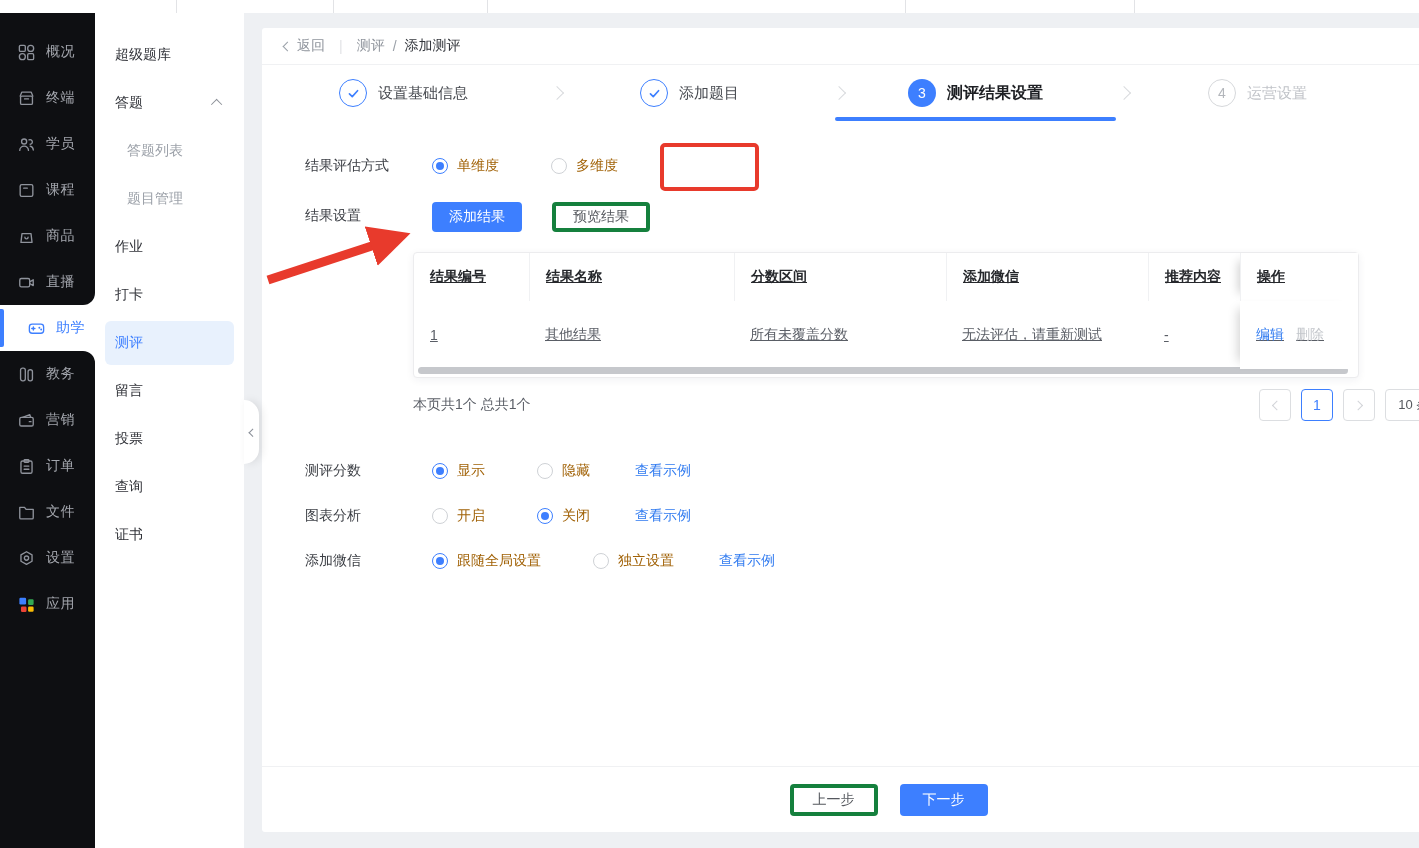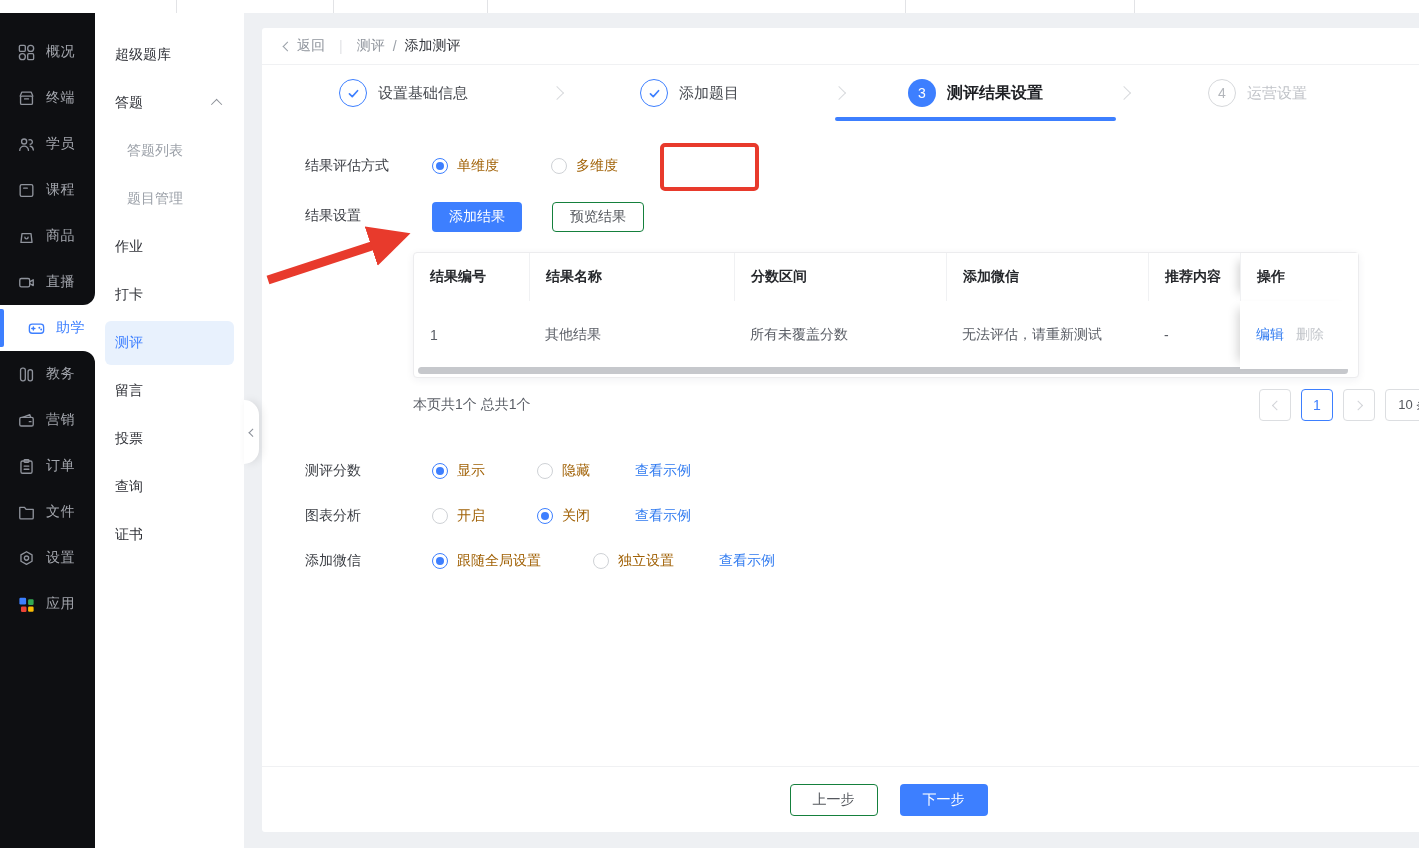--- a/index.html
+++ b/index.html
@@ -94,31 +94,31 @@
   .example-link { color:#2f7af0; cursor:pointer; }
 
   .red-box { position:absolute; left:398px; top:115px; width:99px; height:48px;
     border:4px solid #e83a2c; border-radius:5px; pointer-events:none; z-index:3; }
   .arrow-svg { position:absolute; left:0; top:190px; width:160px; height:84px;
     pointer-events:none; z-index:3; }
 
   .btn { height:30px; border-radius:4px; display:inline-flex; align-items:center;
     justify-content:center; padding:0 17px; cursor:pointer; font-size:14px; }
   .btn-primary { background:#3d7fff; color:#fff; }
-  .btn-plain { background:#fff; border:1px solid #15803d; color:#55585e; }
+  .btn-plain { background:#fff; border:4px solid #15803d; color:#55585e; }
 
   
   .tbl { position:absolute; left:151px; top:224px; width:946px; height:126px;
     border:1px solid #ececee; border-radius:4px; background:#fff;
     box-shadow:0 2px 8px rgba(15,30,60,.06); }
   .trow { display:flex; }
   .thead { height:48px; }
   .tbody { height:68px; }
   .tcell { flex:none; display:flex; align-items:center; padding-left:16px;
-    overflow:hidden; white-space:nowrap; }
+    overflow:hidden; white-space:nowrap;text-decoration:underline; }
   .thead .tcell { font-weight:bold; color:#26282c; border-left:1px solid #f0f1f3; }
   .thead .tcell:first-child { border-left:none; }
   .tbody .tcell { color:#5a5e66; }
   .c0{width:115px;} .c1{width:205px;} .c2{width:212px;} .c3{width:202px;} .c4{width:92px;}
   .c5{width:118px; background:#fff; box-shadow:-10px 0 10px -8px rgba(0,0,0,.18); position:relative; z-index:1;}
   .action-edit { color:#2f7af0; cursor:pointer; }
   .action-del { color:#c3c6cb; margin-left:12px; cursor:pointer; }
   .hscrollbar { position:absolute; left:4px; bottom:3px; width:930px; height:7px;
     border-radius:4px; background:#c6c8cc; cursor:pointer; }
 

